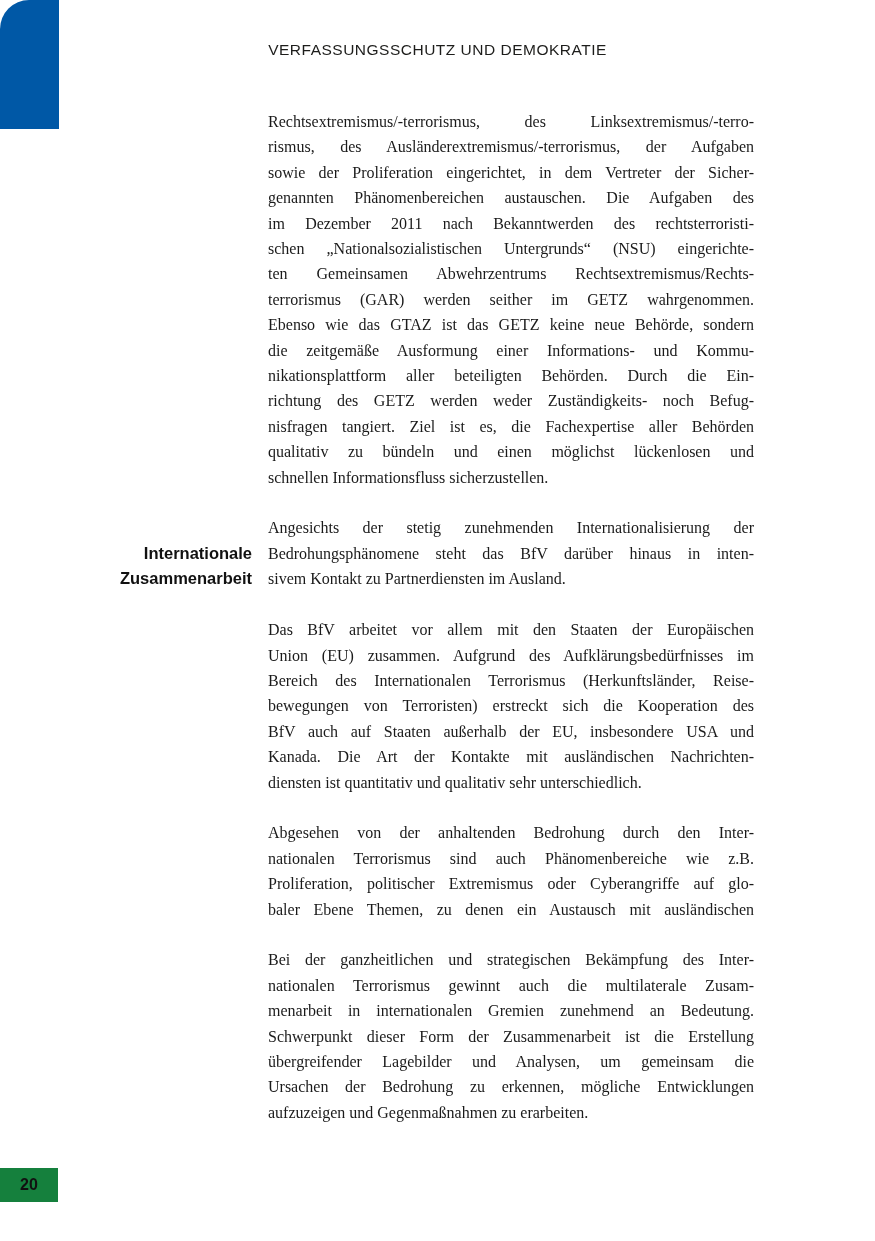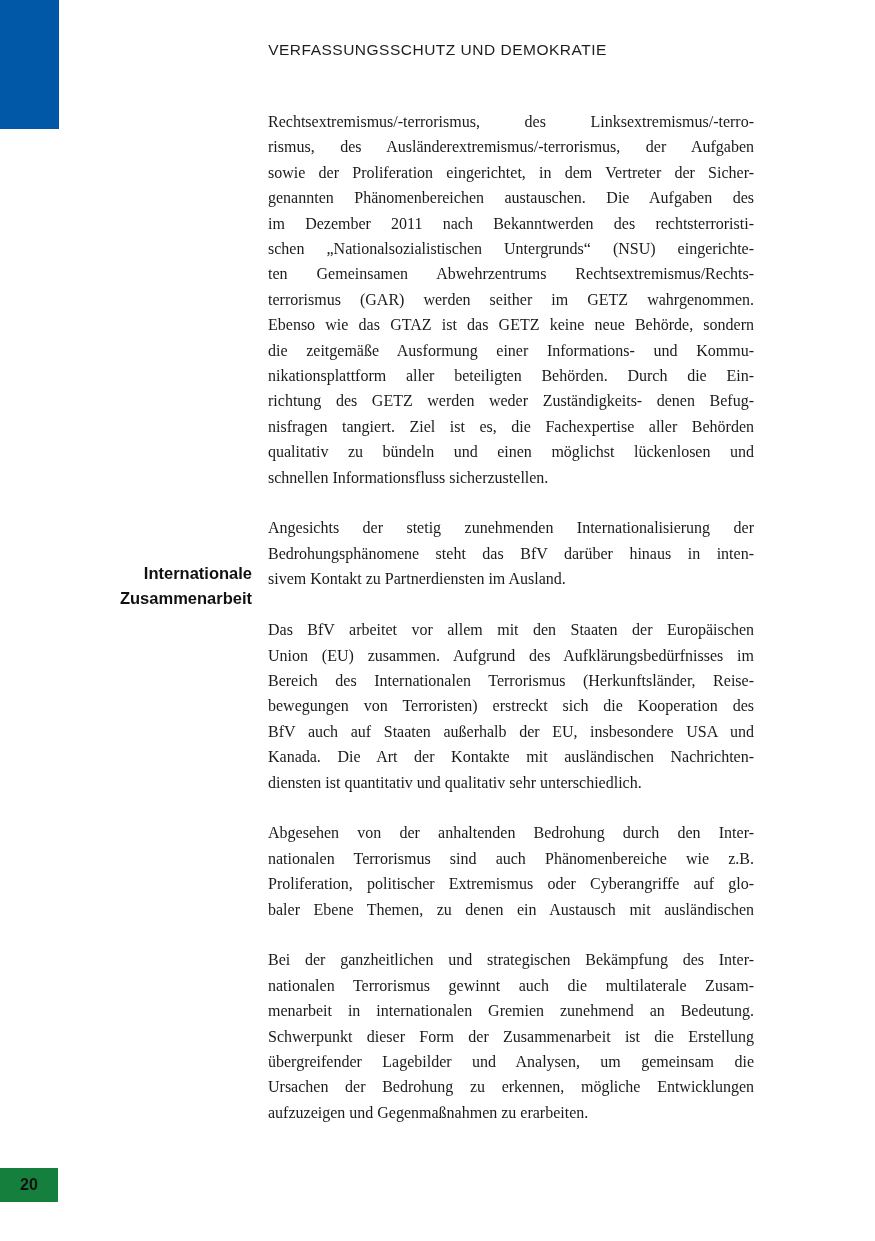--- a/index.html
+++ b/index.html
@@ -5,20 +5,21 @@
   * { margin: 0; padding: 0; box-sizing: border-box; }
   html, body { background: #ffffff; }
   .page {
     position: relative;
     width: 875px;
     height: 1241px;
     background: #ffffff;
     overflow: hidden;
     font-family: "Liberation Serif", "DejaVu Serif", serif;
     color: #1a1a1a;
+    border-radius: 29px;
   }
   .corner-accent {
     position: absolute;
     left: 0; top: 0;
     width: 59px; height: 129px;
   }
   .running-header {
     position: absolute;
     top: 41px; left: 0;
     width: 100%;
@@ -49,21 +50,20 @@
   .margin-note {
     position: absolute;
     left: 0; top: 541px;
     width: 252px;
     text-align: right;
     font-family: "Liberation Sans", "DejaVu Sans", sans-serif;
     font-weight: bold;
     font-size: 16.5px;
     line-height: 25.4px;
     color: #111111;
-    margin-top: 20px;
   }
   .page-number-badge {
     position: absolute;
     left: 0; top: 1168px;
     width: 58px; height: 34px;
     display: flex;
     align-items: center;
     justify-content: center;
     font-family: "Liberation Sans", "DejaVu Sans", sans-serif;
     font-weight: bold;
@@ -91,21 +91,21 @@
         <div class="line">rismus, des Ausländerextremismus/-terrorismus, der Aufgaben</div>
         <div class="line">sowie der Proliferation eingerichtet, in dem Vertreter der Sicher-</div>
         <div class="line">genannten Phänomenbereichen austauschen. Die Aufgaben des</div>
         <div class="line">im Dezember 2011 nach Bekanntwerden des rechtsterroristi-</div>
         <div class="line">schen „Nationalsozialistischen Untergrunds“ (NSU) eingerichte-</div>
         <div class="line">ten Gemeinsamen Abwehrzentrums Rechtsextremismus/Rechts-</div>
         <div class="line">terrorismus (GAR) werden seither im GETZ wahrgenommen.</div>
         <div class="line">Ebenso wie das GTAZ ist das GETZ keine neue Behörde, sondern</div>
         <div class="line">die zeitgemäße Ausformung einer Informations- und Kommu-</div>
         <div class="line">nikationsplattform aller beteiligten Behörden. Durch die Ein-</div>
-        <div class="line">richtung des GETZ werden weder Zuständigkeits- denen Befug-</div>
+        <div class="line">richtung des GETZ werden weder Zuständigkeits- noch Befug-</div>
         <div class="line">nisfragen tangiert. Ziel ist es, die Fachexpertise aller Behörden</div>
         <div class="line">qualitativ zu bündeln und einen möglichst lückenlosen und</div>
         <div class="line last">schnellen Informationsfluss sicherzustellen.</div>
       </div>
     <div class="para">
         <div class="line">Angesichts der stetig zunehmenden Internationalisierung der</div>
         <div class="line">Bedrohungsphänomene steht das BfV darüber hinaus in inten-</div>
         <div class="line last">sivem Kontakt zu Partnerdiensten im Ausland.</div>
       </div>
     <div class="para">

